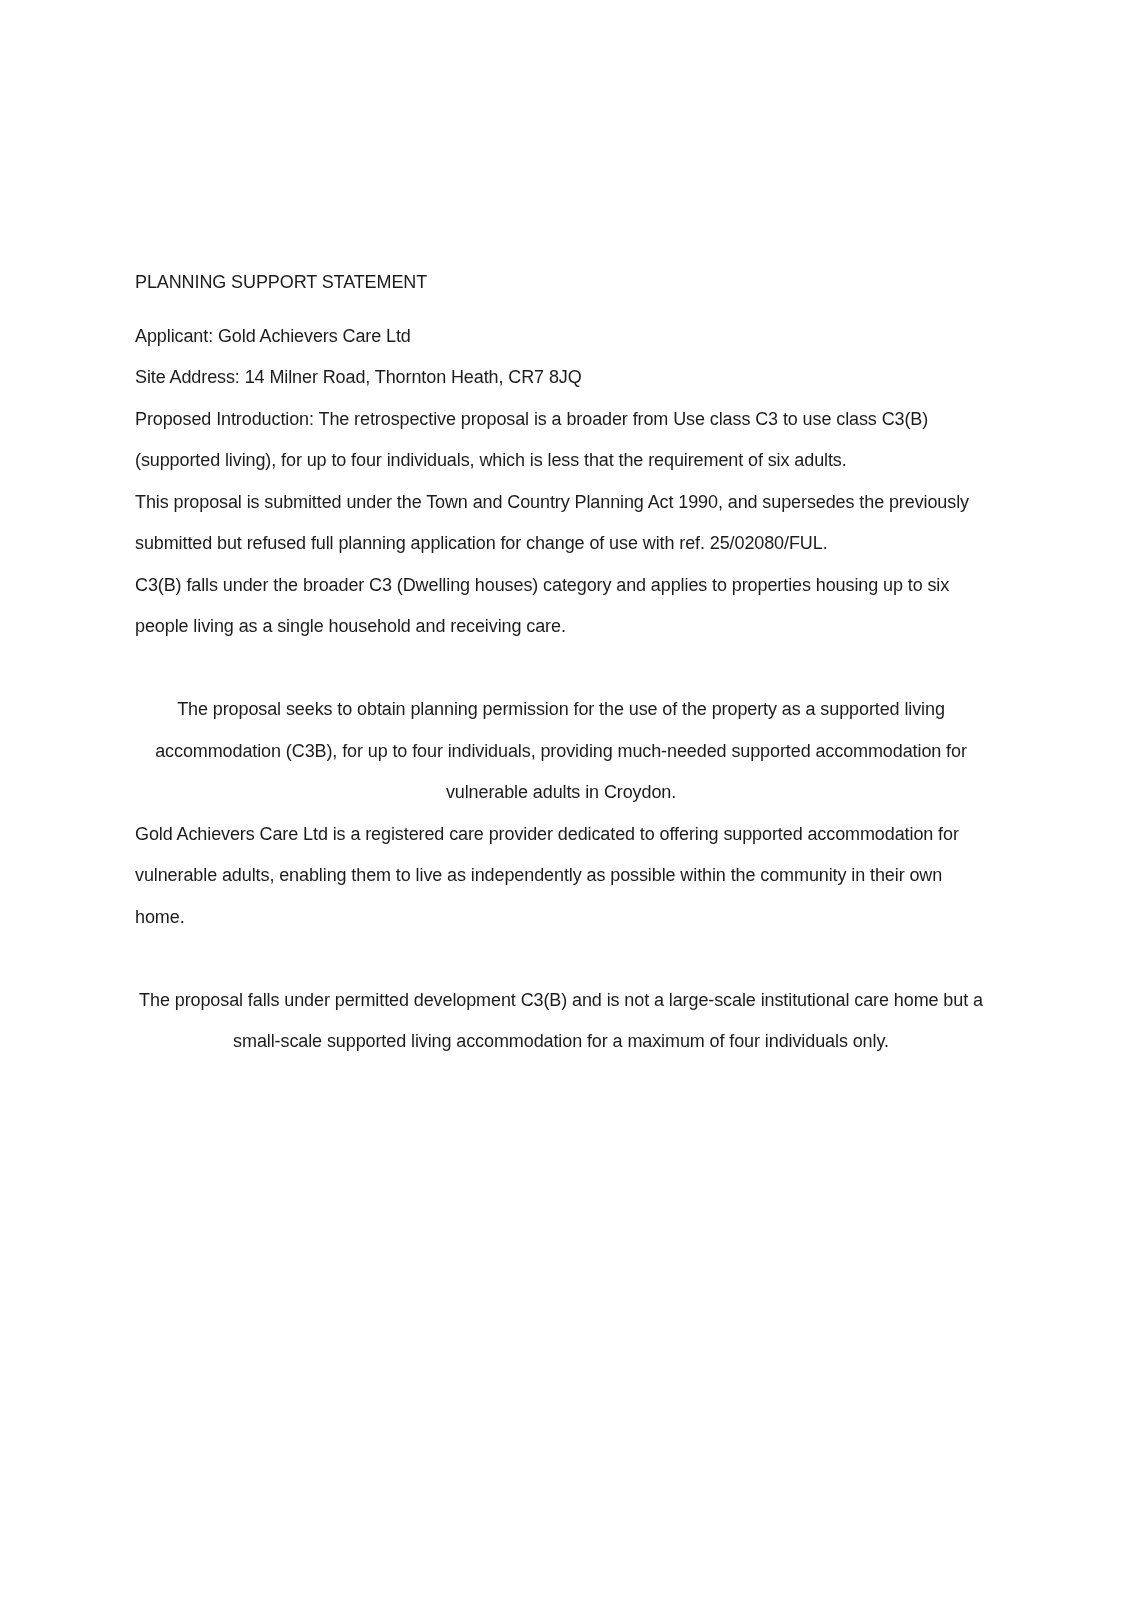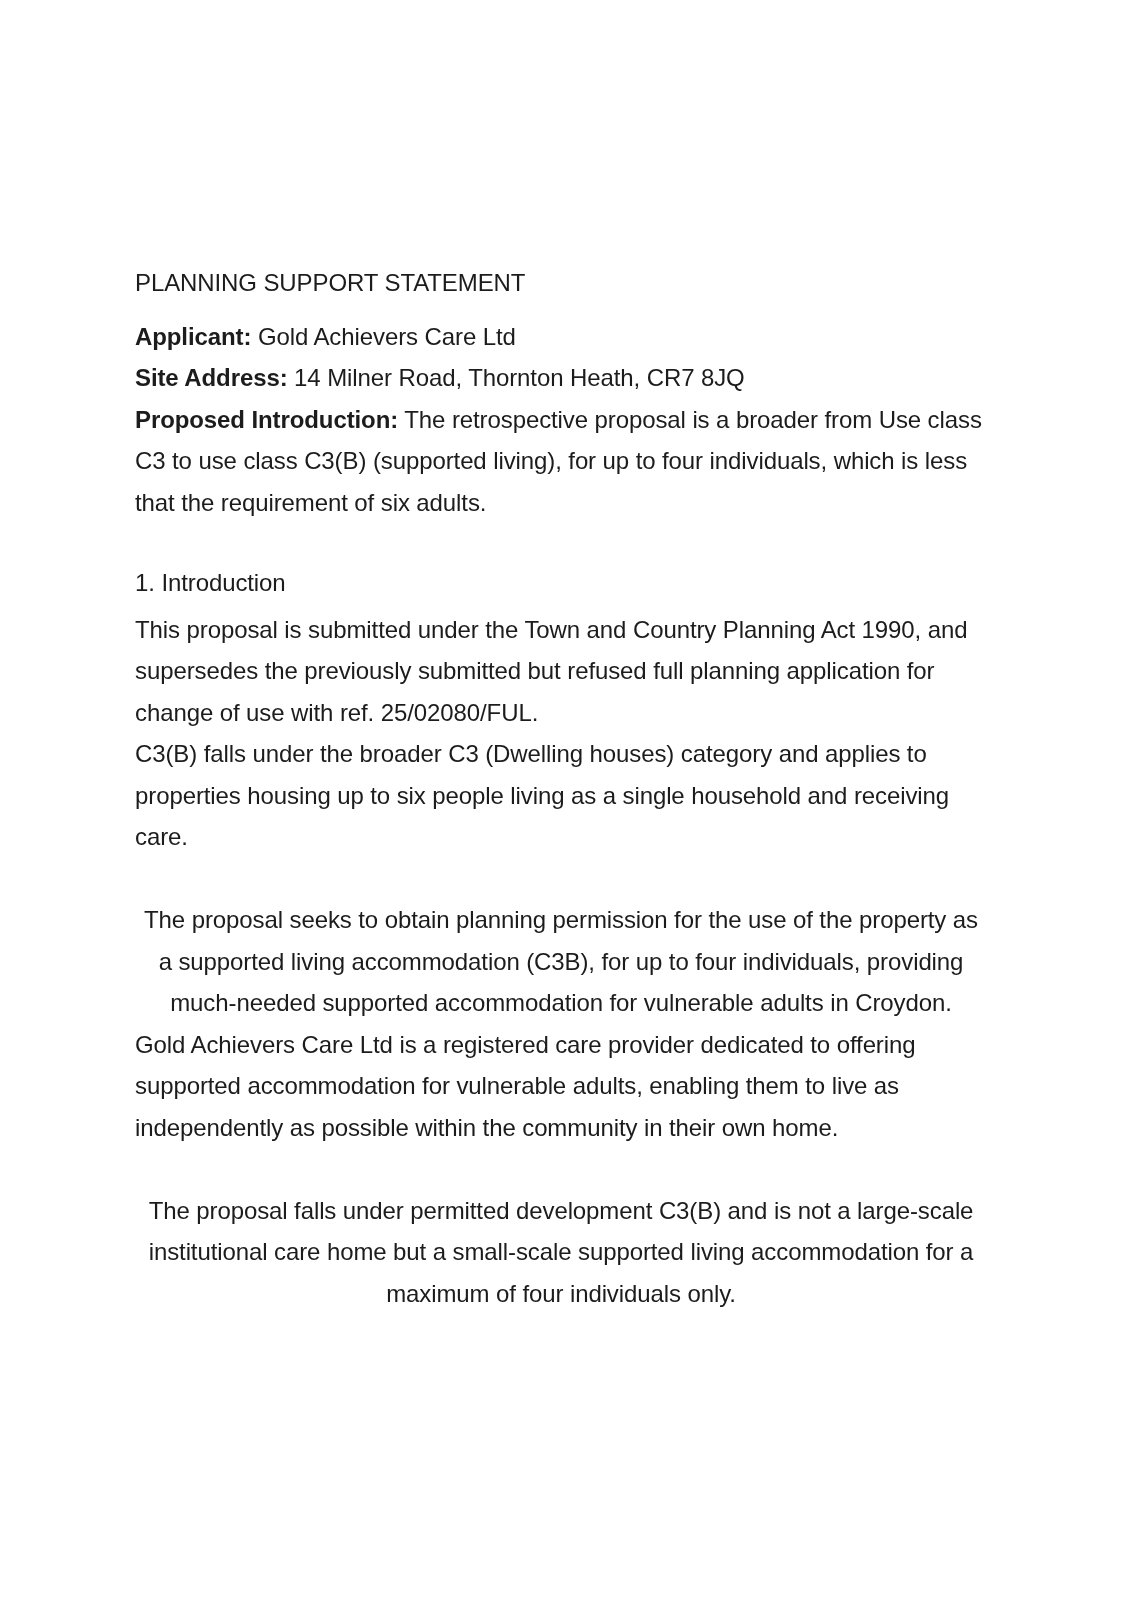--- a/index.html
+++ b/index.html
@@ -18,32 +18,32 @@
   }
   .content {
     position: absolute;
     left: 135px;
     top: 262px;
     width: 852px;
   }
   .content p, .content h1, .content h2 {
     margin: 0;
     padding: 0;
-    font-size: 24px;
+    font-size: 18px;
     line-height: 41.5px;
     font-weight: normal;
     letter-spacing: -0.1px;
     color: #1c1c1c;
   }
   .doc-title {
     font-weight: bold;
     margin-bottom: 12px !important;
   }
   .meta-label {
-    font-weight: bold;
+    font-weight: normal;
   }
   .section-heading {
     font-weight: bold;
     margin-top: 39px !important;
     margin-bottom: 5px !important;
   }
   .gap-before {
     margin-top: 41.5px !important;
     text-align: center;
   }
@@ -64,21 +64,20 @@
     <p class="meta">
       <span class="meta-label">Site Address:</span>
       <span>14 Milner Road, Thornton Heath, CR7 8JQ</span>
     </p>
 
     <p class="meta">
       <span class="meta-label">Proposed Introduction:</span>
       <span>The retrospective proposal is a broader from Use class C3 to use class C3(B) (supported living), for up to four individuals, which is less that the requirement of six adults.</span>
     </p>
 
-    <h2 class="section-heading">1. Introduction</h2>
 
     <p class="body-para">This proposal is submitted under the Town and Country Planning Act 1990, and supersedes the previously submitted but refused full planning application for change of use with ref. 25/02080/FUL.</p>
 
     <p class="body-para">C3(B) falls under the broader C3 (Dwelling houses) category and applies to properties housing up to six people living as a single household and receiving care.</p>
 
     <p class="body-para gap-before">The proposal seeks to obtain planning permission for the use of the property as a supported living accommodation (C3B), for up to four individuals, providing much-needed supported accommodation for vulnerable adults in Croydon.</p>
 
 
     <p class="body-para">Gold Achievers Care Ltd is a registered care provider dedicated to offering supported accommodation for vulnerable adults, enabling them to live as independently as possible within the community in their own home.</p>
 

